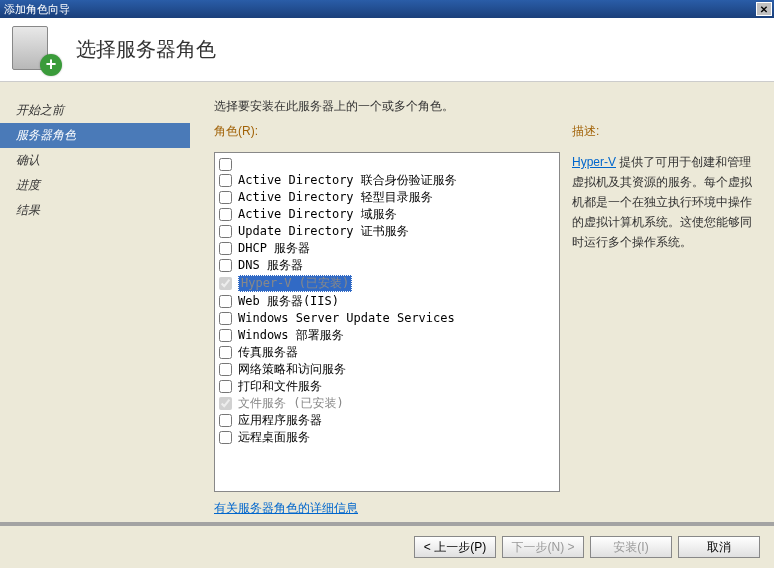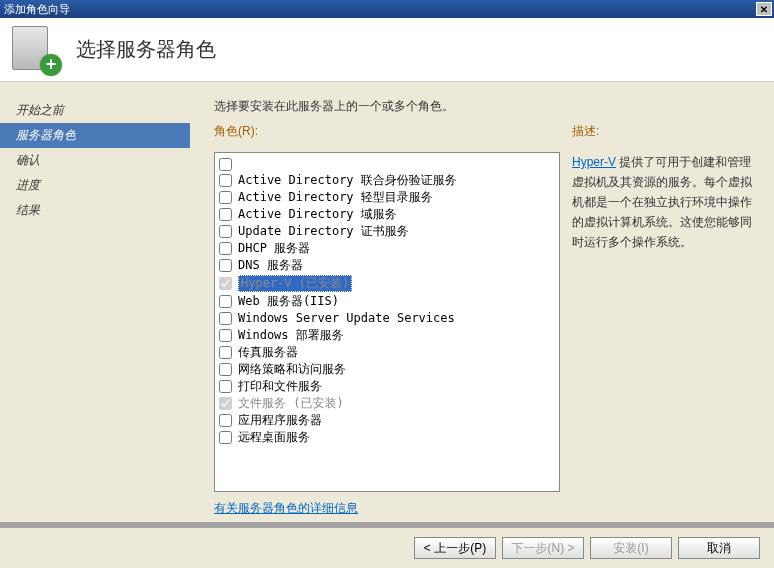--- a/index.html
+++ b/index.html
@@ -147,21 +147,21 @@
 .desc-text a { color: #0066cc; }
 .more-link {
   margin-top: 8px;
   display: inline-block;
   color: #0066cc;
   text-decoration: underline;
   cursor: pointer;
 }
 .footer {
   height: 46px;
-  border-top: 6px solid #a3a3a3;
+  border-top: 4px solid #a3a3a3;
   display: flex;
   align-items: center;
   justify-content: flex-end;
   padding-right: 14px;
   gap: 6px;
 }
 .btn {
   min-width: 82px;
   height: 22px;
   border: 1px solid #888;

